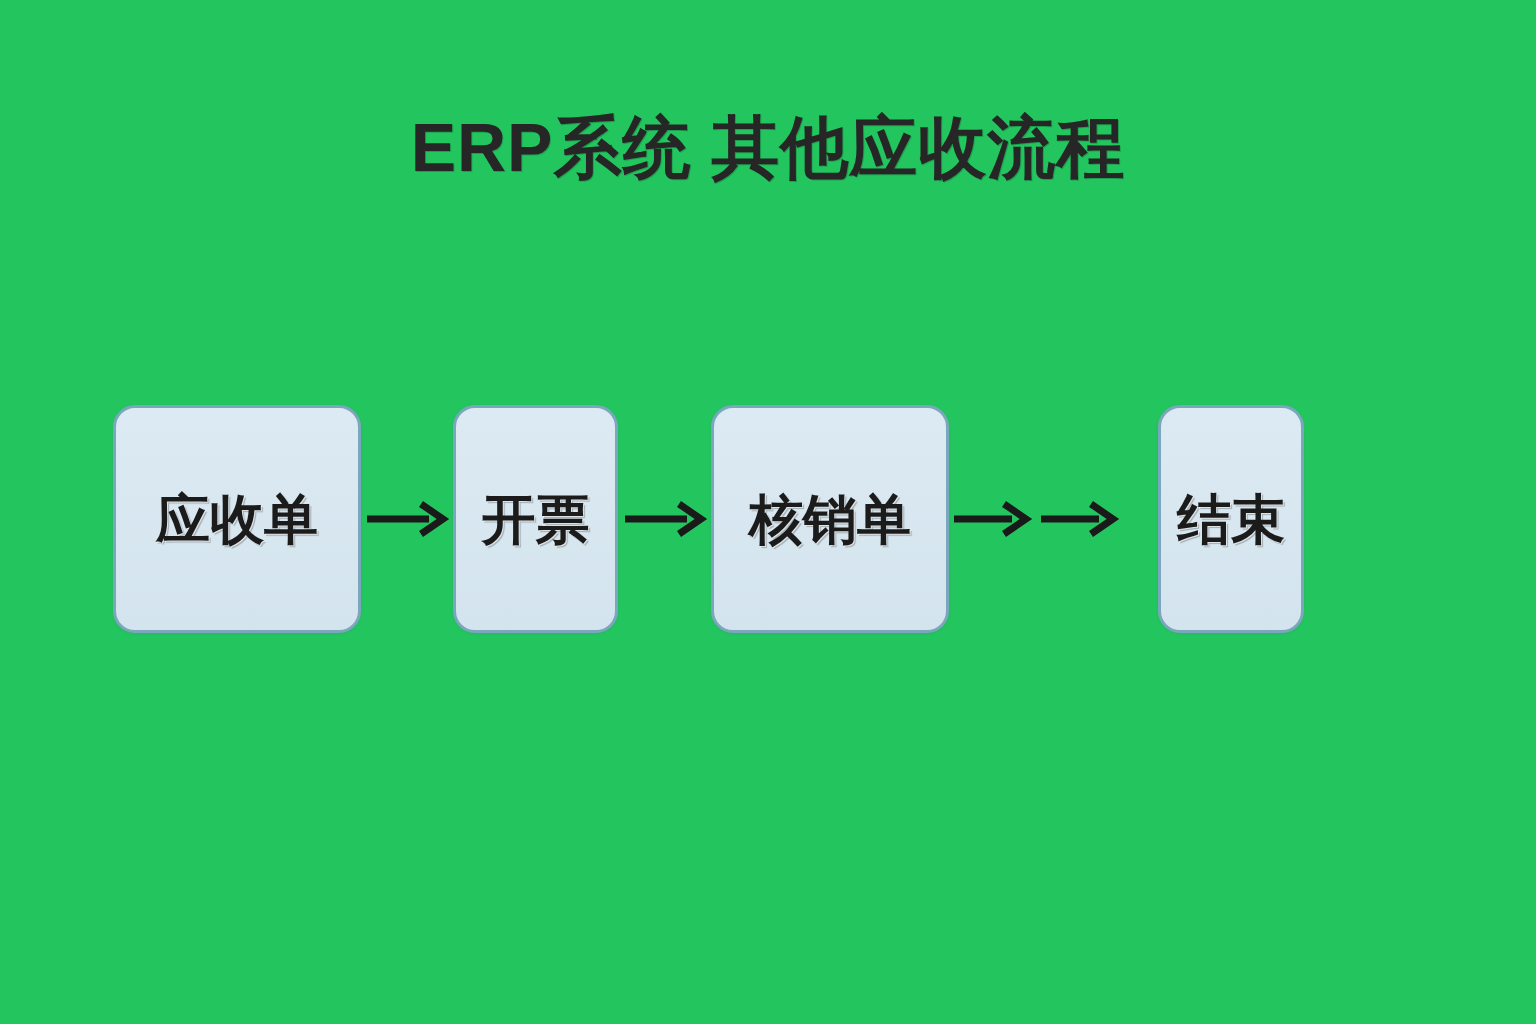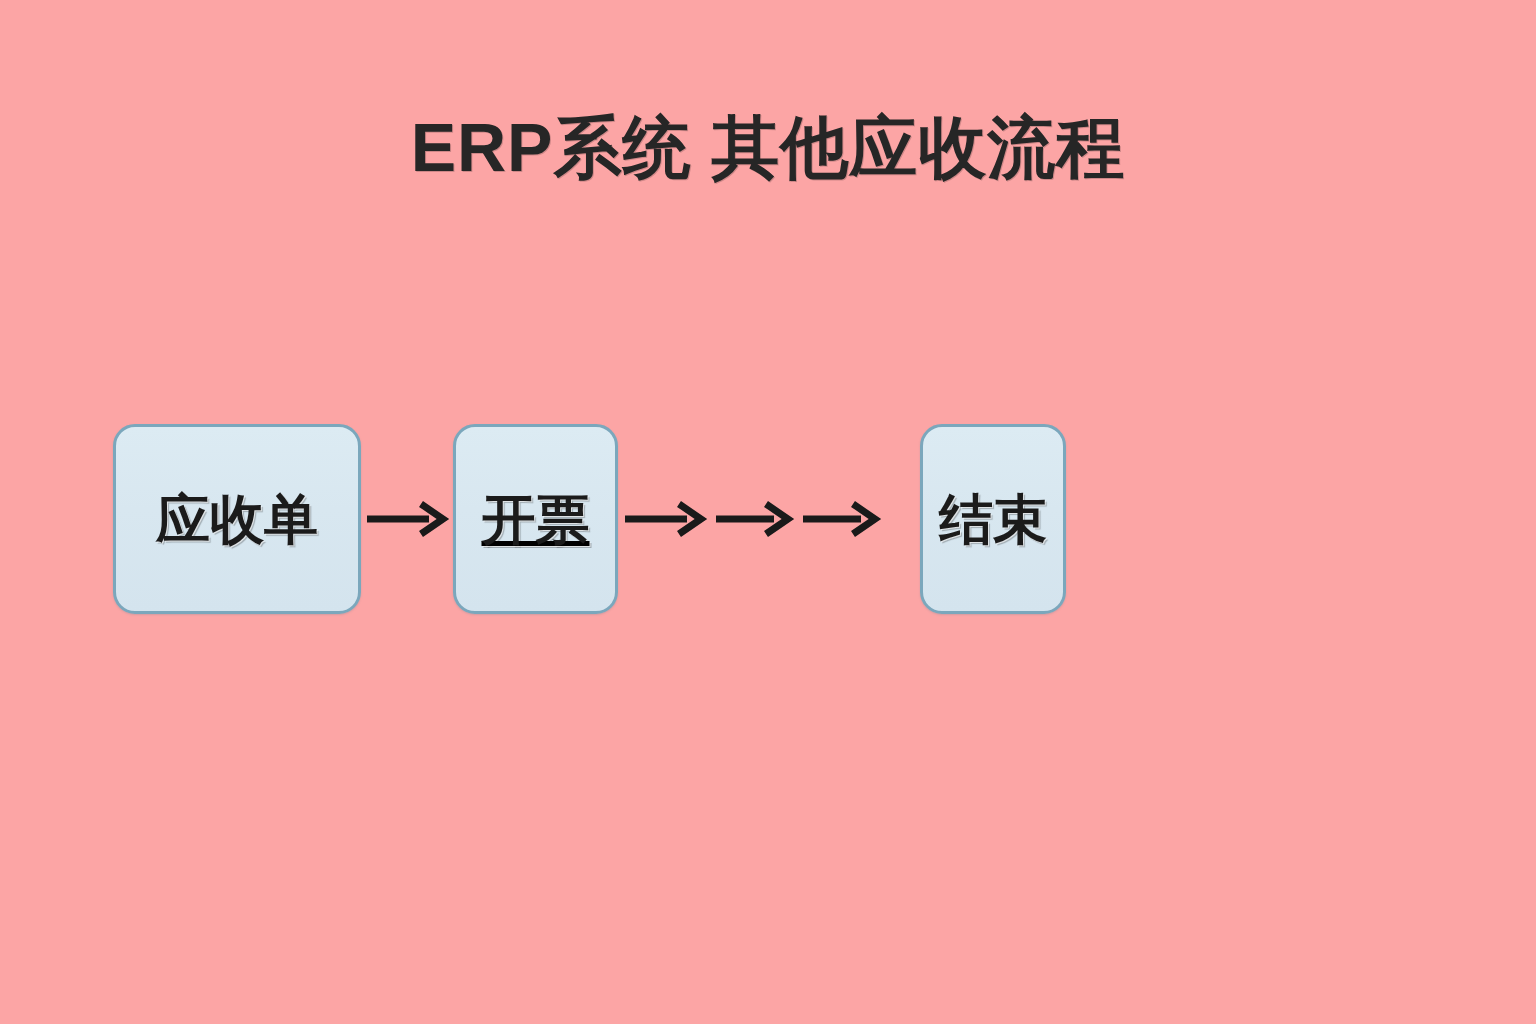--- a/index.html
+++ b/index.html
@@ -10,21 +10,21 @@
   }
 
   body {
     font-family: "Liberation Sans", "DejaVu Sans", sans-serif;
   }
 
   #canvas {
     position: relative;
     width: 1536px;
     height: 1024px;
-    background: #fca5a5;
+    background: #22c55e;
     overflow: hidden;
   }
 
   
   #diagram-title {
     position: absolute;
     left: 0;
     top: 104px;
     width: 1536px;
     text-align: center;
@@ -45,21 +45,21 @@
     width: 1306px;
     height: 190px;
     display: flex;
     flex-direction: row;
     align-items: center;
     justify-content: flex-start;
   }
 
   .node-box {
     box-sizing: border-box;
-    height: 190px;
+    height: 228px;
     border: 3px solid #7ba7bc;
     border-radius: 22px;
     background: linear-gradient(180deg, #dcebf3 0%, #d8e7f0 45%, #d4e4ee 100%);
     display: flex;
     align-items: center;
     justify-content: center;
     flex: 0 0 auto;
     box-shadow: 0 1px 2px rgba(90,130,150,0.25);
   }
 
@@ -69,21 +69,21 @@
     font-weight: 700;
     color: #1b1b1b;
     white-space: nowrap;
     text-shadow: 1px 1px 0 rgba(255,255,255,0.65),
                  2px 2px 1px rgba(0,0,0,0.25);
     letter-spacing: 0px;
   }
 
   
   .node-w-1 { width: 248px; }
-  .node-w-2 { width: 165px; text-decoration: underline; }
+  .node-w-2 { width: 165px; }
   .node-w-3 { width: 238px; }
   .node-w-4 { width: 157px; }
   .node-w-5 { width: 146px; margin-left: 36px; }
 
   
   .connector {
     flex: 0 0 auto;
     height: 190px;
     display: flex;
     align-items: center;
@@ -123,20 +123,23 @@
       <span class="node-label">开票</span>
     </div>
 
     <div class="connector conn-w-2">
       <svg width="80" height="34" viewBox="0 0 80 34" aria-hidden="true">
         <line x1="0" y1="17" x2="62" y2="17" stroke="#1a1a1a" stroke-width="7" stroke-linecap="butt"></line>
         <polyline points="54,2 76,17 54,32" fill="none" stroke="#1a1a1a" stroke-width="7" stroke-linejoin="miter" stroke-linecap="butt"></polyline>
       </svg>
     </div>
 
+    <div class="node-box node-w-3">
+      <span class="node-label">核销单</span>
+    </div>
 
     <div class="connector conn-w-3">
       <svg width="76" height="34" viewBox="0 0 76 34" aria-hidden="true">
         <line x1="0" y1="17" x2="58" y2="17" stroke="#1a1a1a" stroke-width="7" stroke-linecap="butt"></line>
         <polyline points="50,2 72,17 50,32" fill="none" stroke="#1a1a1a" stroke-width="7" stroke-linejoin="miter" stroke-linecap="butt"></polyline>
       </svg>
     </div>
 
 
     <div class="connector conn-w-4">

